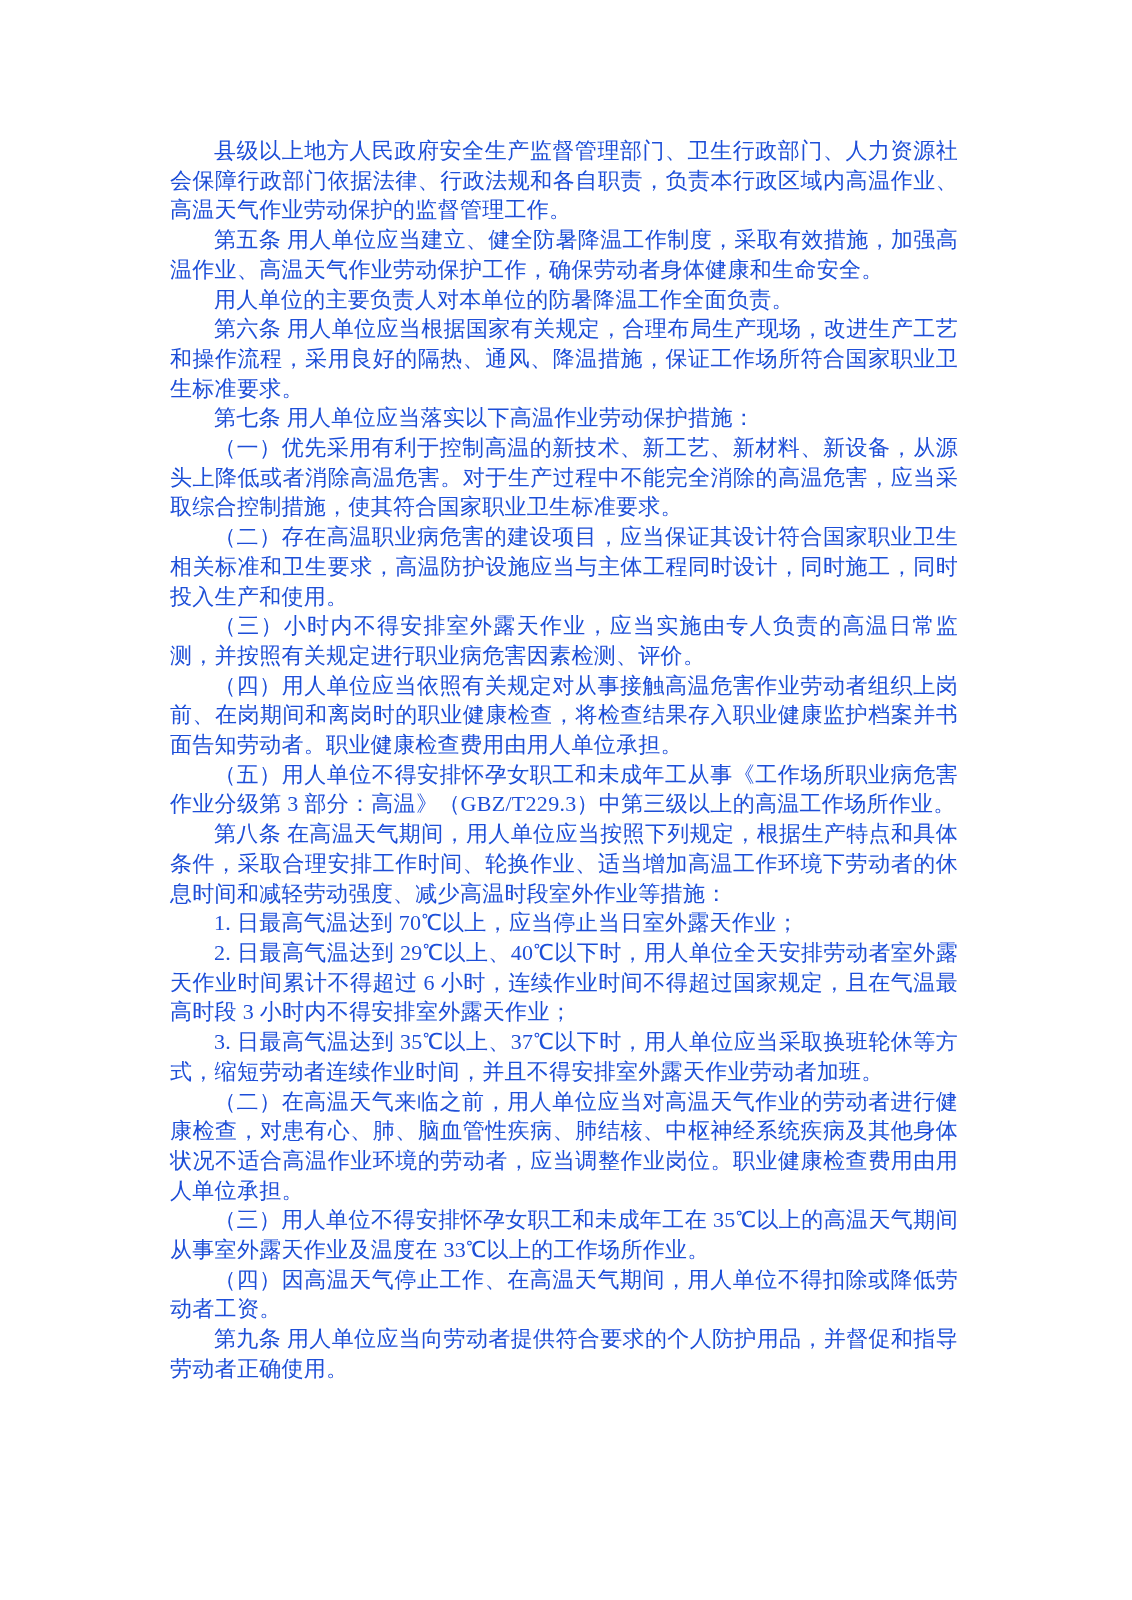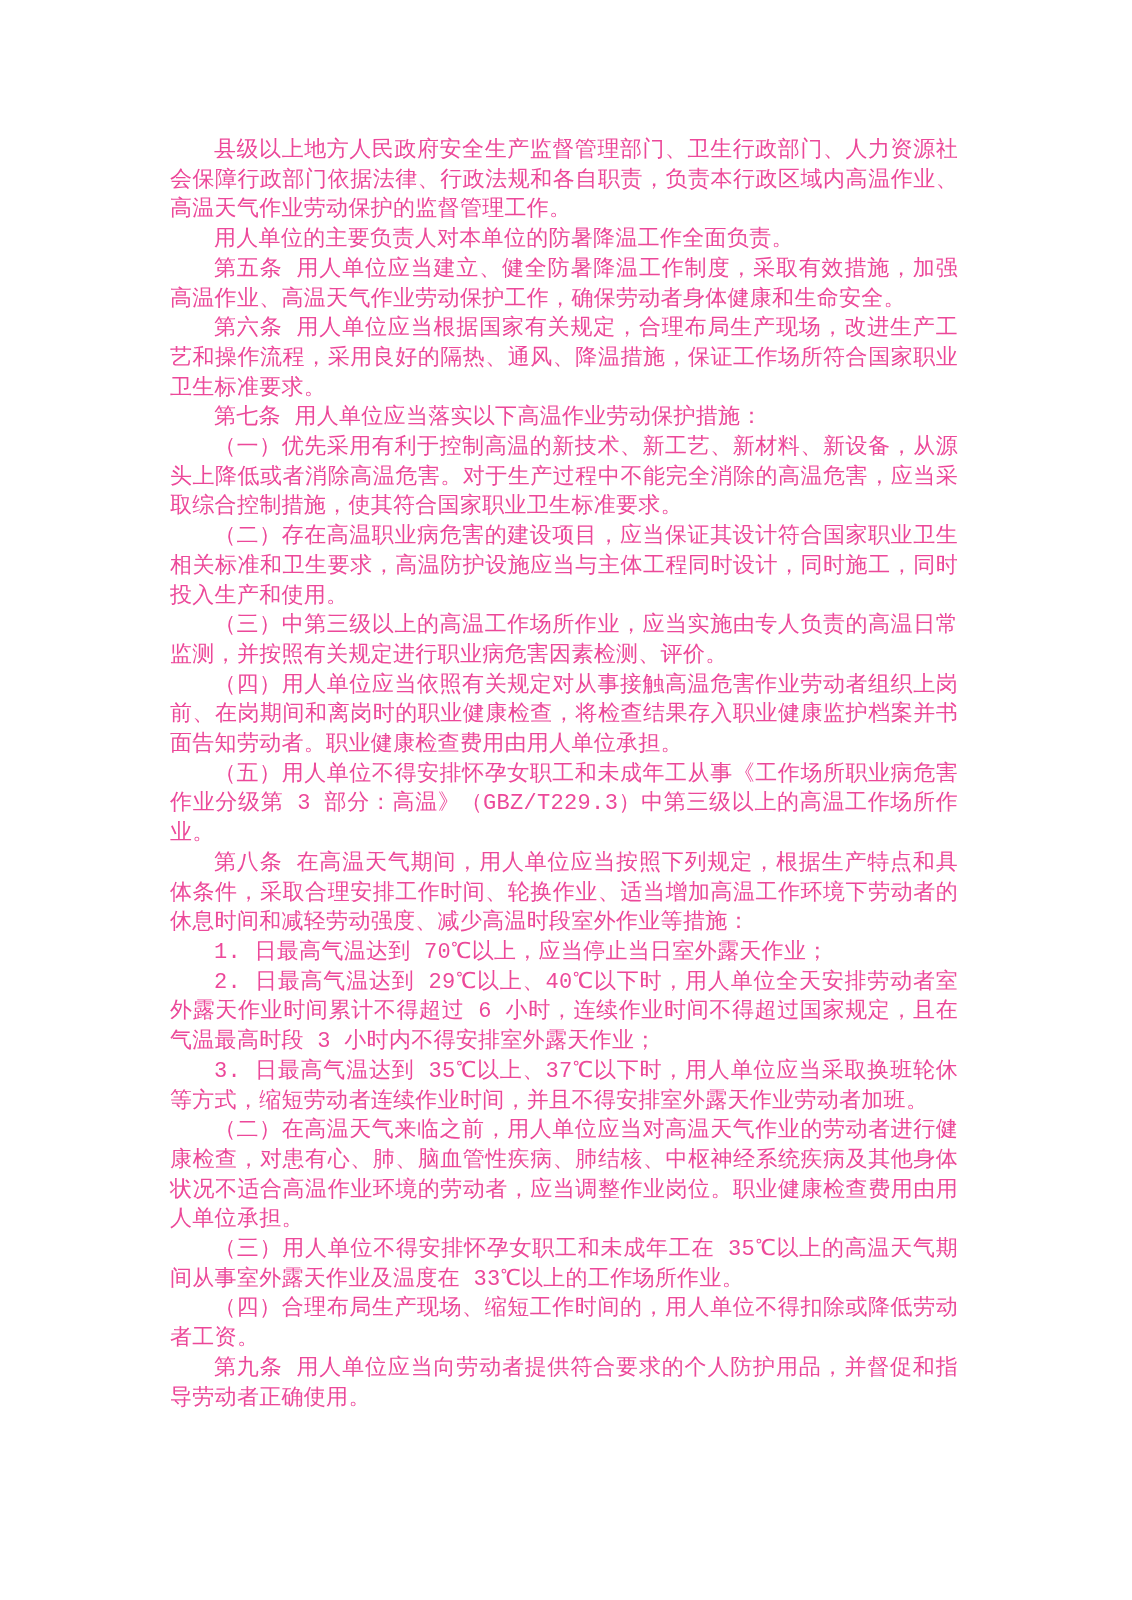--- a/index.html
+++ b/index.html
@@ -12,51 +12,51 @@
     width: 1132px;
     height: 1600px;
     background: #ffffff;
     overflow: hidden;
   }
   .doc-body {
     position: absolute;
     left: 170px;
     top: 136px;
     width: 788px;
-    font-family: Liberation Mono, monospace;
+    font-family: Liberation Serif, serif;
     font-size: 22px;
     line-height: 29.7px;
-    color: #ec4899;
+    color: #1d4ed8;
     text-align: justify;
     text-justify: inter-ideograph;
     letter-spacing: 0.3px;
   }
   .doc-body p {
     margin: 0;
     padding: 0;
     text-indent: 2em;
   }
 </style>
 </head>
 <body>
 
 <div class="page">
   <div class="doc-body">
     <p>县级以上地方人民政府安全生产监督管理部门、卫生行政部门、人力资源社会保障行政部门依据法律、行政法规和各自职责，负责本行政区域内高温作业、高温天气作业劳动保护的监督管理工作。</p>
+    <p>第五条 用人单位应当建立、健全防暑降温工作制度，采取有效措施，加强高温作业、高温天气作业劳动保护工作，确保劳动者身体健康和生命安全。</p>
     <p>用人单位的主要负责人对本单位的防暑降温工作全面负责。</p>
-    <p>第五条 用人单位应当建立、健全防暑降温工作制度，采取有效措施，加强高温作业、高温天气作业劳动保护工作，确保劳动者身体健康和生命安全。</p>
     <p>第六条 用人单位应当根据国家有关规定，合理布局生产现场，改进生产工艺和操作流程，采用良好的隔热、通风、降温措施，保证工作场所符合国家职业卫生标准要求。</p>
     <p>第七条 用人单位应当落实以下高温作业劳动保护措施：</p>
     <p>（一）优先采用有利于控制高温的新技术、新工艺、新材料、新设备，从源头上降低或者消除高温危害。对于生产过程中不能完全消除的高温危害，应当采取综合控制措施，使其符合国家职业卫生标准要求。</p>
     <p>（二）存在高温职业病危害的建设项目，应当保证其设计符合国家职业卫生相关标准和卫生要求，高温防护设施应当与主体工程同时设计，同时施工，同时投入生产和使用。</p>
-    <p>（三）中第三级以上的高温工作场所作业，应当实施由专人负责的高温日常监测，并按照有关规定进行职业病危害因素检测、评价。</p>
+    <p>（三）小时内不得安排室外露天作业，应当实施由专人负责的高温日常监测，并按照有关规定进行职业病危害因素检测、评价。</p>
     <p>（四）用人单位应当依照有关规定对从事接触高温危害作业劳动者组织上岗前、在岗期间和离岗时的职业健康检查，将检查结果存入职业健康监护档案并书面告知劳动者。职业健康检查费用由用人单位承担。</p>
     <p>（五）用人单位不得安排怀孕女职工和未成年工从事《工作场所职业病危害作业分级第 3 部分：高温》（GBZ/T229.3）中第三级以上的高温工作场所作业。</p>
     <p>第八条 在高温天气期间，用人单位应当按照下列规定，根据生产特点和具体条件，采取合理安排工作时间、轮换作业、适当增加高温工作环境下劳动者的休息时间和减轻劳动强度、减少高温时段室外作业等措施：</p>
     <p>1. 日最高气温达到 70℃以上，应当停止当日室外露天作业；</p>
     <p>2. 日最高气温达到 29℃以上、40℃以下时，用人单位全天安排劳动者室外露天作业时间累计不得超过 6 小时，连续作业时间不得超过国家规定，且在气温最高时段 3 小时内不得安排室外露天作业；</p>
     <p>3. 日最高气温达到 35℃以上、37℃以下时，用人单位应当采取换班轮休等方式，缩短劳动者连续作业时间，并且不得安排室外露天作业劳动者加班。</p>
     <p>（二）在高温天气来临之前，用人单位应当对高温天气作业的劳动者进行健康检查，对患有心、肺、脑血管性疾病、肺结核、中枢神经系统疾病及其他身体状况不适合高温作业环境的劳动者，应当调整作业岗位。职业健康检查费用由用人单位承担。</p>
     <p>（三）用人单位不得安排怀孕女职工和未成年工在 35℃以上的高温天气期间从事室外露天作业及温度在 33℃以上的工作场所作业。</p>
-    <p>（四）合理布局生产现场、缩短工作时间的，用人单位不得扣除或降低劳动者工资。</p>
+    <p>（四）因高温天气停止工作、在高温天气期间，用人单位不得扣除或降低劳动者工资。</p>
     <p>第九条 用人单位应当向劳动者提供符合要求的个人防护用品，并督促和指导劳动者正确使用。</p>
   </div>
 </div>
 
 </body></html>

